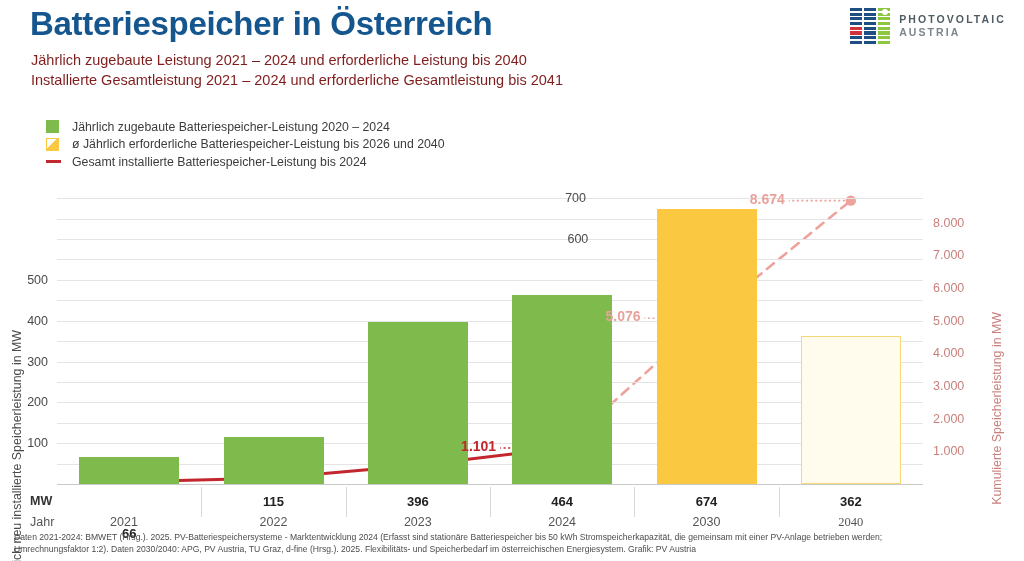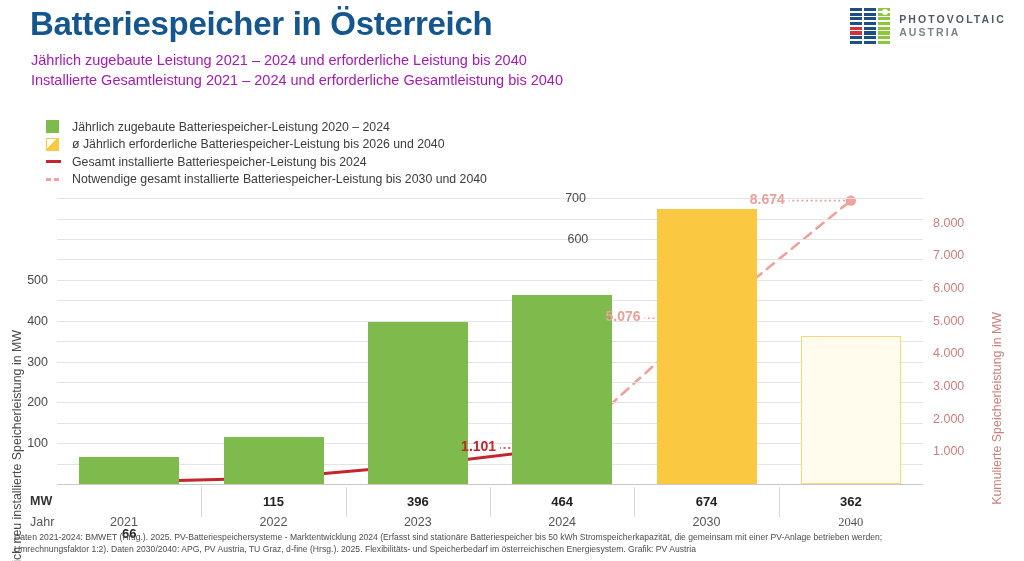--- a/index.html
+++ b/index.html
@@ -16,21 +16,21 @@
 
   
   .title{
     position:absolute;left:30px;top:5px;
     font-size:33px;font-weight:bold;
     color:#15568f;letter-spacing:-0.3px;
     white-space:nowrap;
   }
   .subtitle{
     position:absolute;left:31px;
-    font-size:14.5px;color:#a21caf;white-space:nowrap;
+    font-size:14.5px;color:#7f1d1d;white-space:nowrap;
   }
   .sub1{top:52px;}
   .sub2{top:72px;}
 
   
   .logo{position:absolute;right:18px;top:8px;display:flex;align-items:center;gap:9px;}
   .logo-mark{display:flex;gap:2px;}
   .logo-col{display:flex;flex-direction:column;gap:1.6px;}
   .lc{width:12px;height:3.1px;}
   .logo-txt{line-height:1.22;}
@@ -113,21 +113,21 @@
     font-size:8.6px;line-height:1.42;color:#4c4c4c;
   }
 </style>
 </head>
 <body>
 
 <div id="root">
 
   <div class="title">Batteriespeicher in Österreich</div>
   <div class="subtitle sub1">Jährlich zugebaute Leistung 2021 – 2024 und erforderliche Leistung bis 2040</div>
-  <div class="subtitle sub2">Installierte Gesamtleistung 2021 – 2024 und erforderliche Gesamtleistung bis 2040</div>
+  <div class="subtitle sub2">Installierte Gesamtleistung 2021 – 2024 und erforderliche Gesamtleistung bis 2041</div>
 
   <div class="logo">
     <div class="logo-mark" id="logo-mark">
         <div class="logo-col">
           <div class="lc" style="background: rgb(31, 79, 130);"></div>
           <div class="lc" style="background: rgb(31, 79, 130);"></div>
           <div class="lc" style="background: rgb(31, 79, 130);"></div>
           <div class="lc" style="background: rgb(31, 79, 130);"></div>
           <div class="lc" style="background: rgb(208, 52, 58);"></div>
           <div class="lc" style="background: rgb(208, 52, 58);"></div>
@@ -173,26 +173,20 @@
         <span class="leg-key">
           <span class="sw sw-yellow"></span>
         </span>
         <span class="leg-txt">ø Jährlich erforderliche Batteriespeicher-Leistung bis 2026 und 2040</span>
       </div>
       <div class="leg-row">
         <span class="leg-key">
           <span class="sw-line"></span>
         </span>
         <span class="leg-txt">Gesamt installierte Batteriespeicher-Leistung bis 2024</span>
-      </div>
-      <div class="leg-row">
-        <span class="leg-key">
-          <span class="sw-dash"></span>
-        </span>
-        <span class="leg-txt">Notwendige gesamt installierte Batteriespeicher-Leistung bis 2030 und 2040</span>
       </div>
     </div>
 
   <div class="ylab-left">Jährlich neu installierte Speicherleistung in MW</div>
   <div class="ylab-right">Kumulierte Speicherleistung in MW</div>
 
   <div class="plot" id="plot">
     <div class="axis-base"></div>
     <svg class="ovl" id="ovl" viewBox="0 0 866 294" preserveAspectRatio="none">
         <path d="M72.2 291.8 L216.5 288.1 L360.8 275.2 L505.2 258.0" fill="none" stroke="#c1272d" stroke-width="3" stroke-linecap="round" stroke-linejoin="round"></path>

